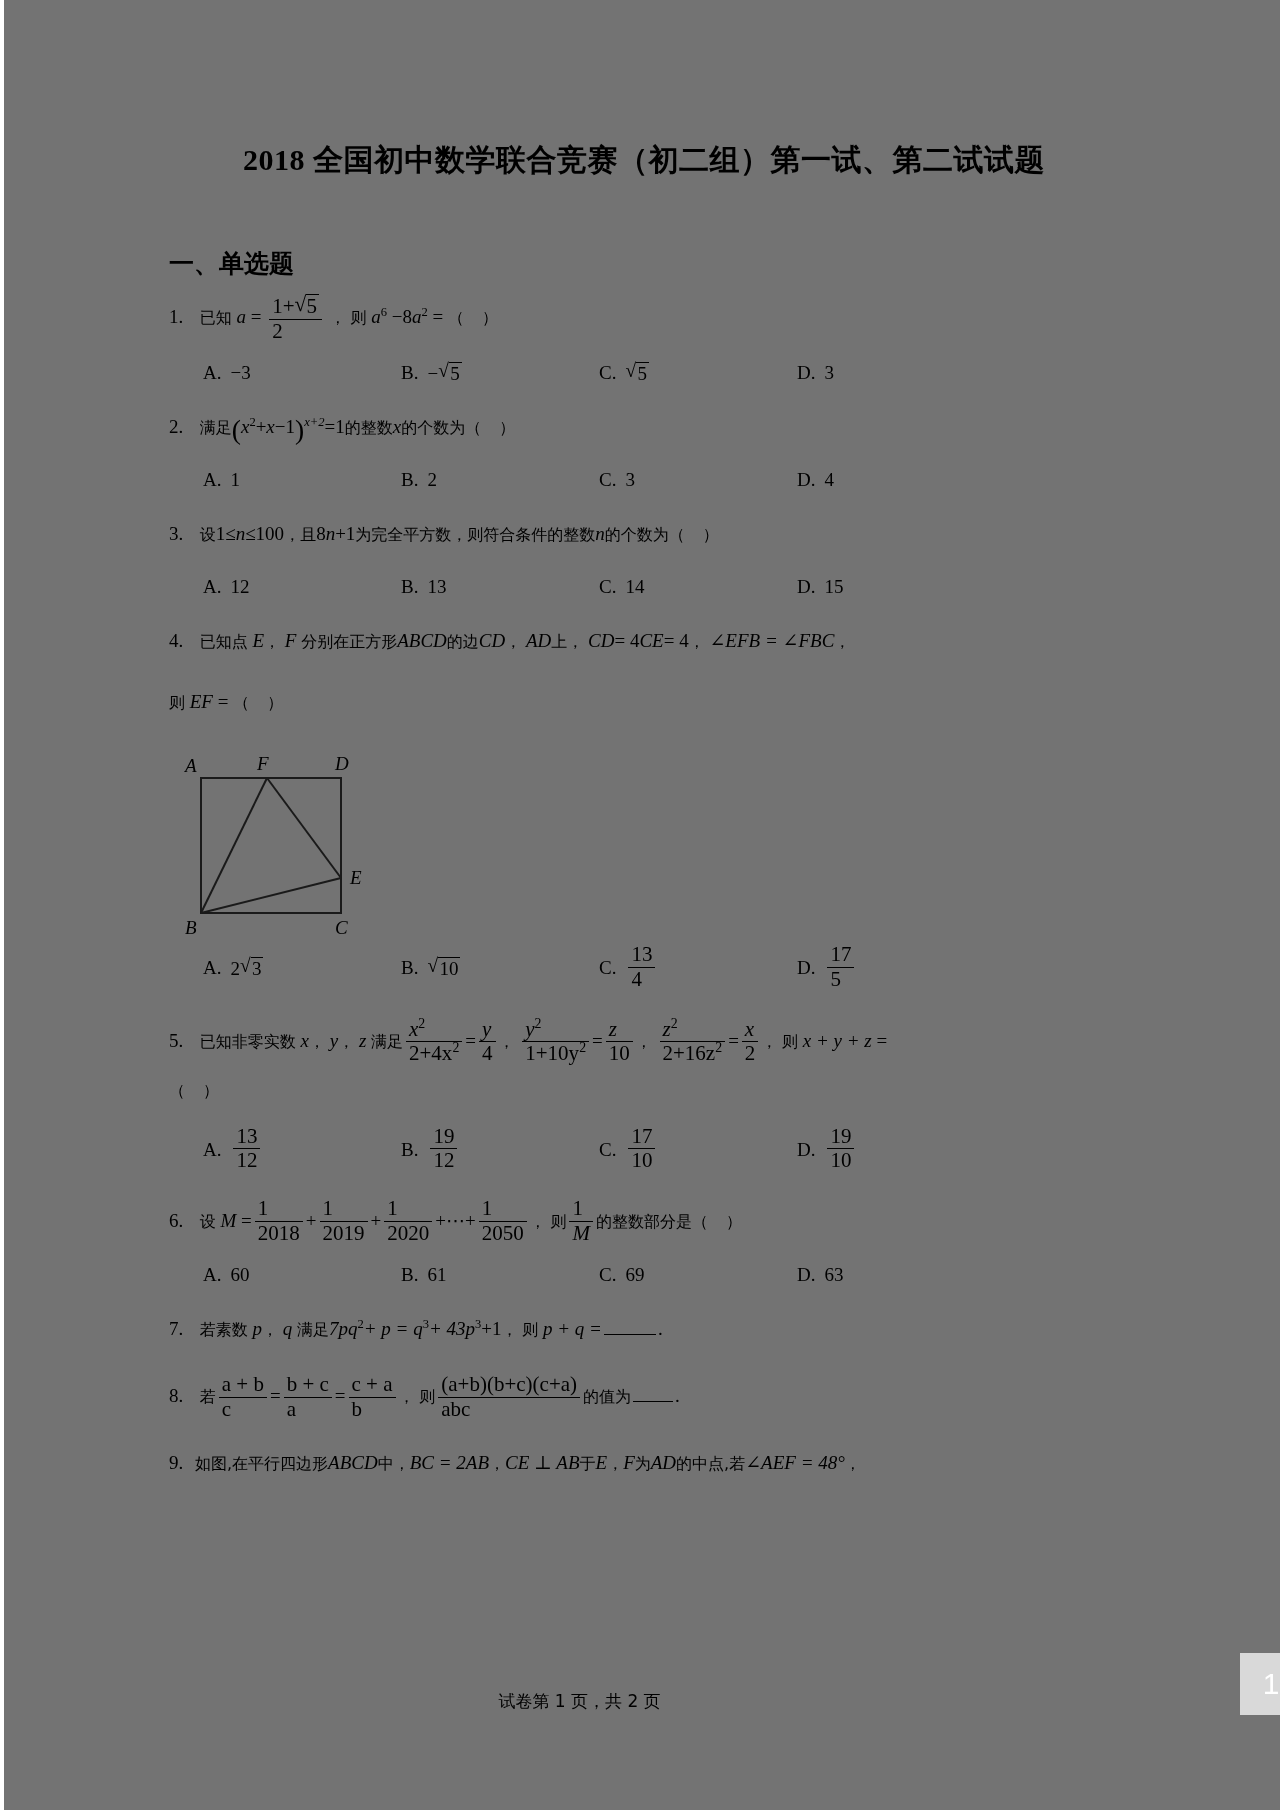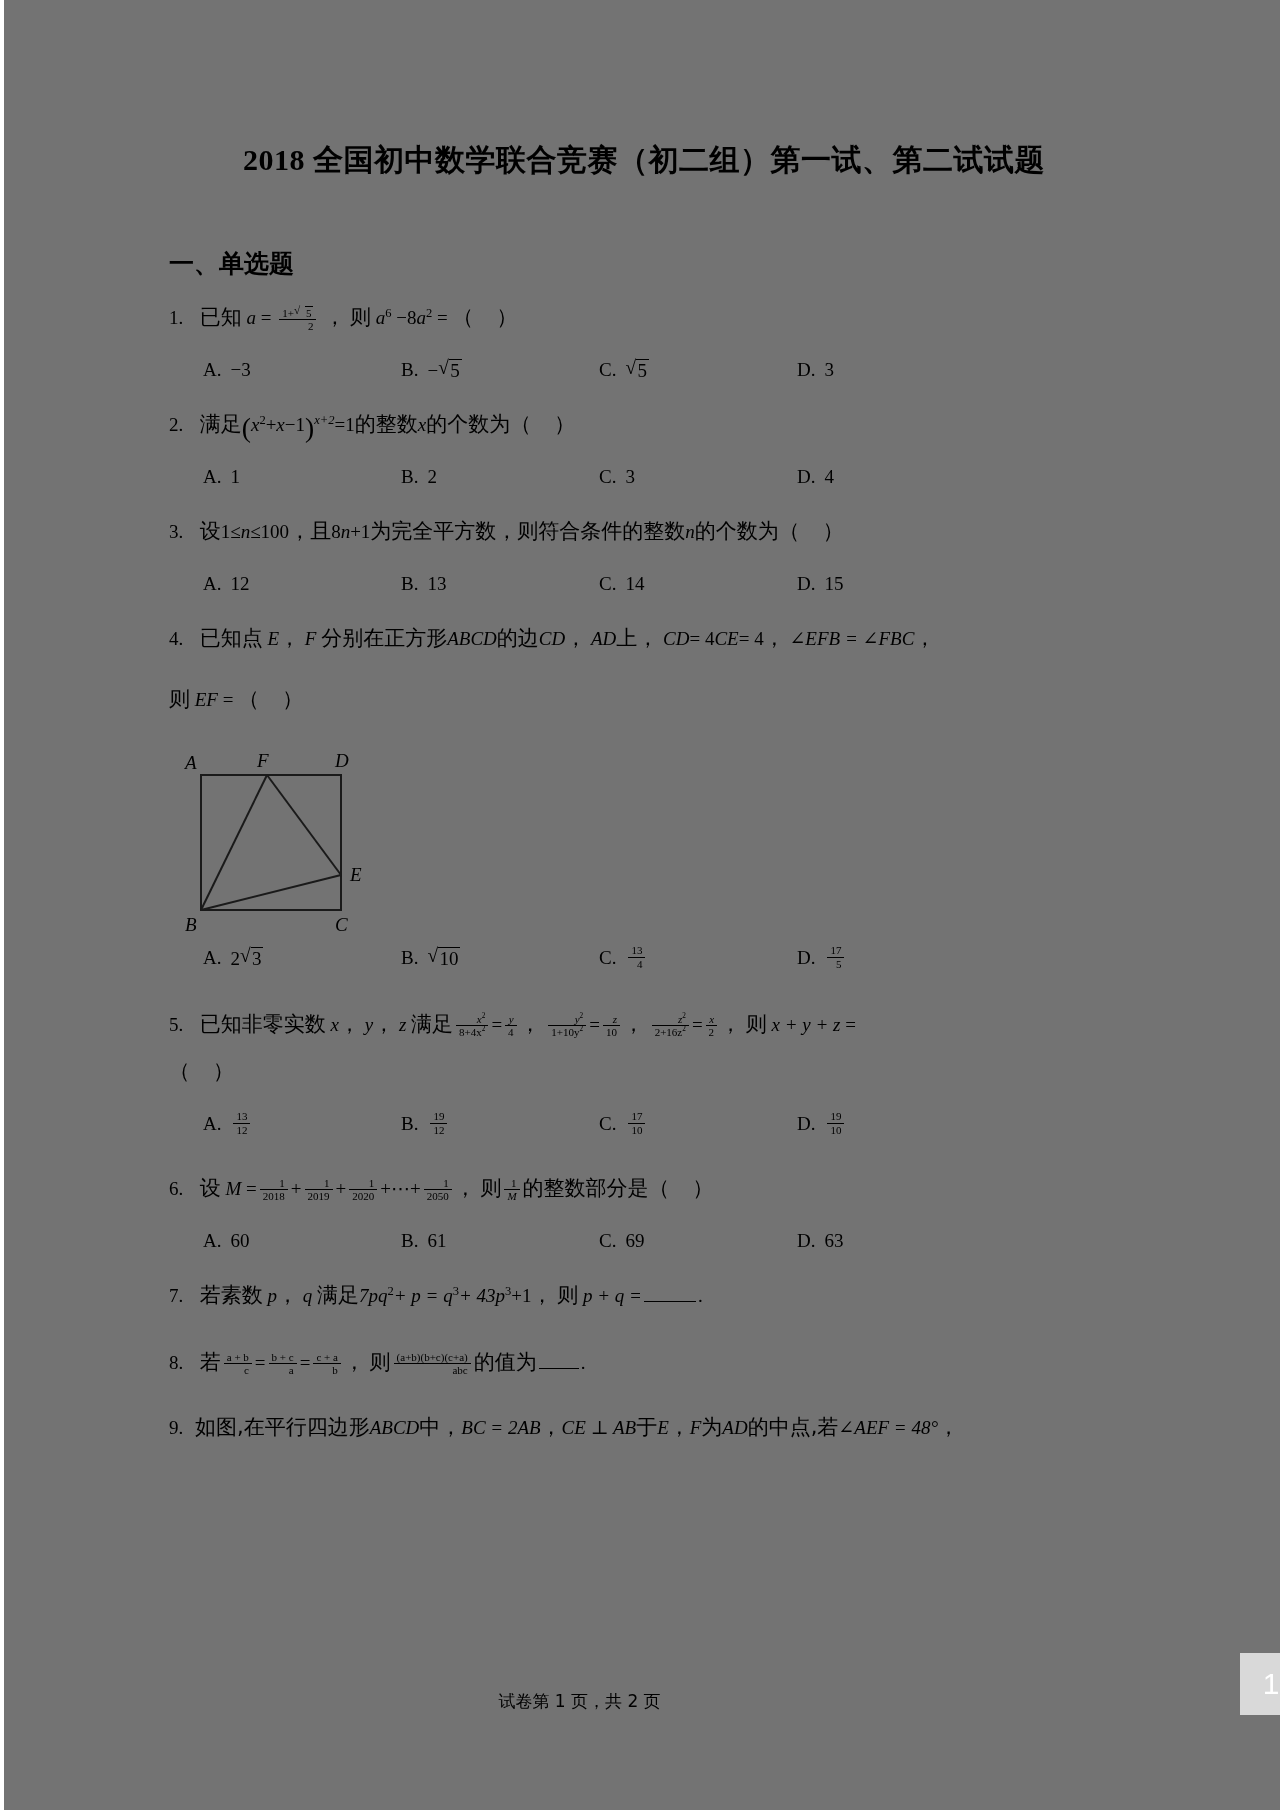--- a/index.html
+++ b/index.html
@@ -56,31 +56,31 @@
   .q {
     font-size: 19px;
     line-height: 46px;
     margin-top: 14px;
     white-space: nowrap;
   }
   .q-num {
     display: inline-block;
     min-width: 26px;
   }
-  .cn { font-family: "DejaVu Sans", "Liberation Sans", sans-serif; font-size: 21px; }
+  .cn { font-family: "DejaVu Sans", "Liberation Sans", sans-serif; font-size: 16px; }
   .mi { font-style: italic; font-family: "Liberation Serif","DejaVu Serif",serif; }
   .mn { font-style: normal; font-family: "Liberation Serif","DejaVu Serif",serif; }
 
   
   .frac {
     display: inline-block;
     vertical-align: middle;
-    text-align: right;
+    text-align: left;
     line-height: 1.12;
-    font-size: 11px;
+    font-size: 21px;
     margin: 0 3px;
     position: relative;
     top: -1px;
   }
   .frac .num { display: block; padding: 0 3px; border-bottom: 1.3px solid #000; }
   .frac .den { display: block; padding: 0 3px; }
   .sqrt {
     display: inline-block;
     position: relative;
     padding-left: 11px;
@@ -313,21 +313,21 @@
           </span>
       </div>
     </div>
 
     <div class="q" style="margin-top:26px;">
       <span class="q-num mn">5.</span>
       <span class="cn">已知非零实数</span>
       <span class="mi">x</span><span class="cn">，</span>
       <span class="mi">y</span><span class="cn">，</span>
       <span class="mi">z</span>
-      <span class="cn">满足</span><span class="frac"><span class="num"><span class="mi">x</span><sup class="mn">2</sup></span><span class="den"><span class="mn">8+4x</span><sup class="mn">2</sup></span></span><span class="mn">=</span><span class="frac"><span class="num mi">y</span><span class="den mn">4</span></span><span class="cn">，</span>
+      <span class="cn">满足</span><span class="frac"><span class="num"><span class="mi">x</span><sup class="mn">2</sup></span><span class="den"><span class="mn">2+4x</span><sup class="mn">2</sup></span></span><span class="mn">=</span><span class="frac"><span class="num mi">y</span><span class="den mn">4</span></span><span class="cn">，</span>
       <span class="frac"><span class="num"><span class="mi">y</span><sup class="mn">2</sup></span><span class="den"><span class="mn">1+10y</span><sup class="mn">2</sup></span></span><span class="mn">=</span><span class="frac"><span class="num mi">z</span><span class="den mn">10</span></span><span class="cn">，</span>
       <span class="frac"><span class="num"><span class="mi">z</span><sup class="mn">2</sup></span><span class="den"><span class="mn">2+16z</span><sup class="mn">2</sup></span></span><span class="mn">=</span><span class="frac"><span class="num mi">x</span><span class="den mn">2</span></span><span class="cn">，</span>
       <span class="cn">则</span>
       <span class="mi">x + y + z</span>
       <span class="mn">=</span>
     </div>
     <div class="q" style="margin-top:0;">
       <span class="paren cn">（　）</span>
     </div>
     <div class="opts">

